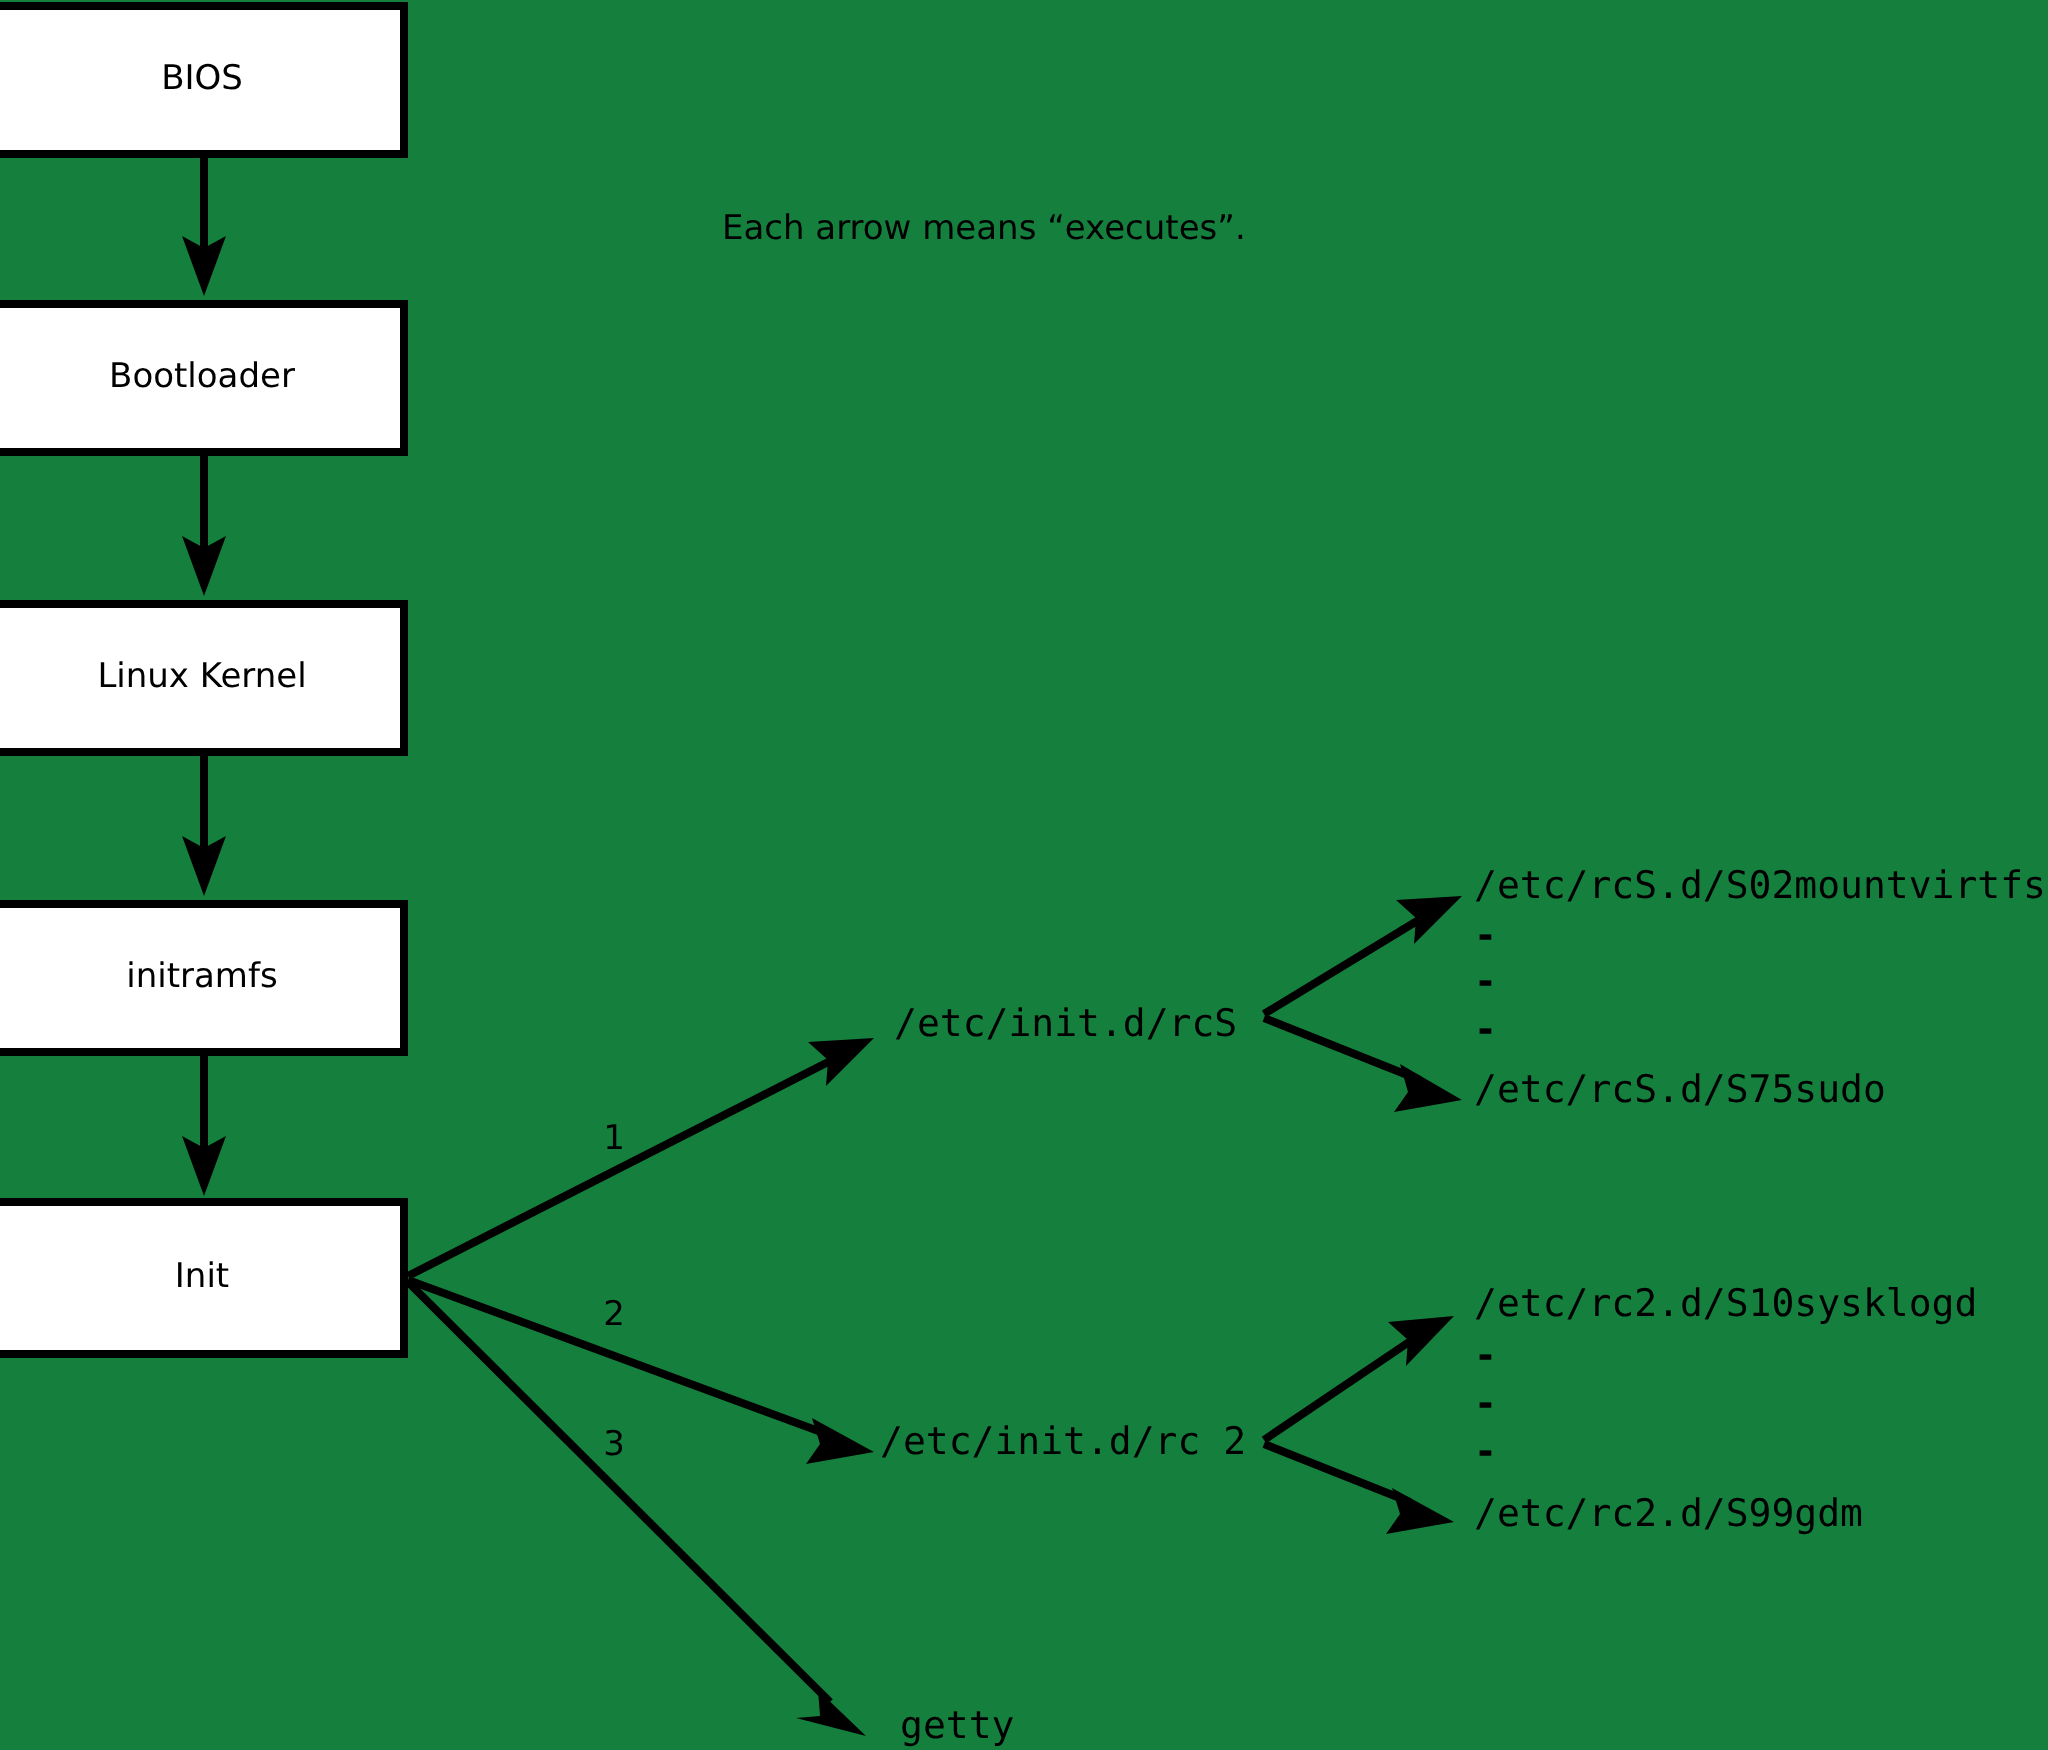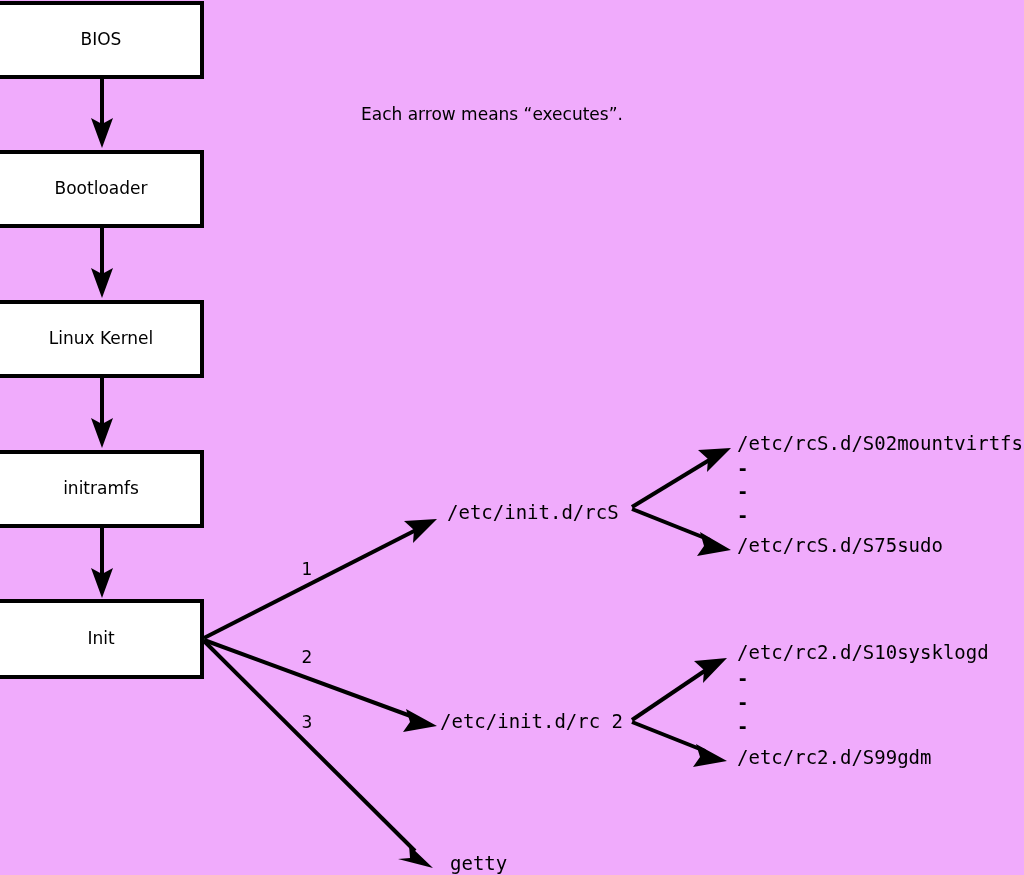--- a/index.html
+++ b/index.html
@@ -4,21 +4,21 @@
 <style>
   html, body {
     margin: 0;
     padding: 0;
     background: #ffffff;
   }
   #canvas {
     position: relative;
     width: 1024px;
     height: 875px;
-    background: #f0abfc;
+    background: #15803d;
     overflow: hidden;
   }
   svg.diagram {
     display: block;
     width: 1024px;
     height: 875px;
   }
   .box-rect {
     fill: #ffffff;
     stroke: #000000;

